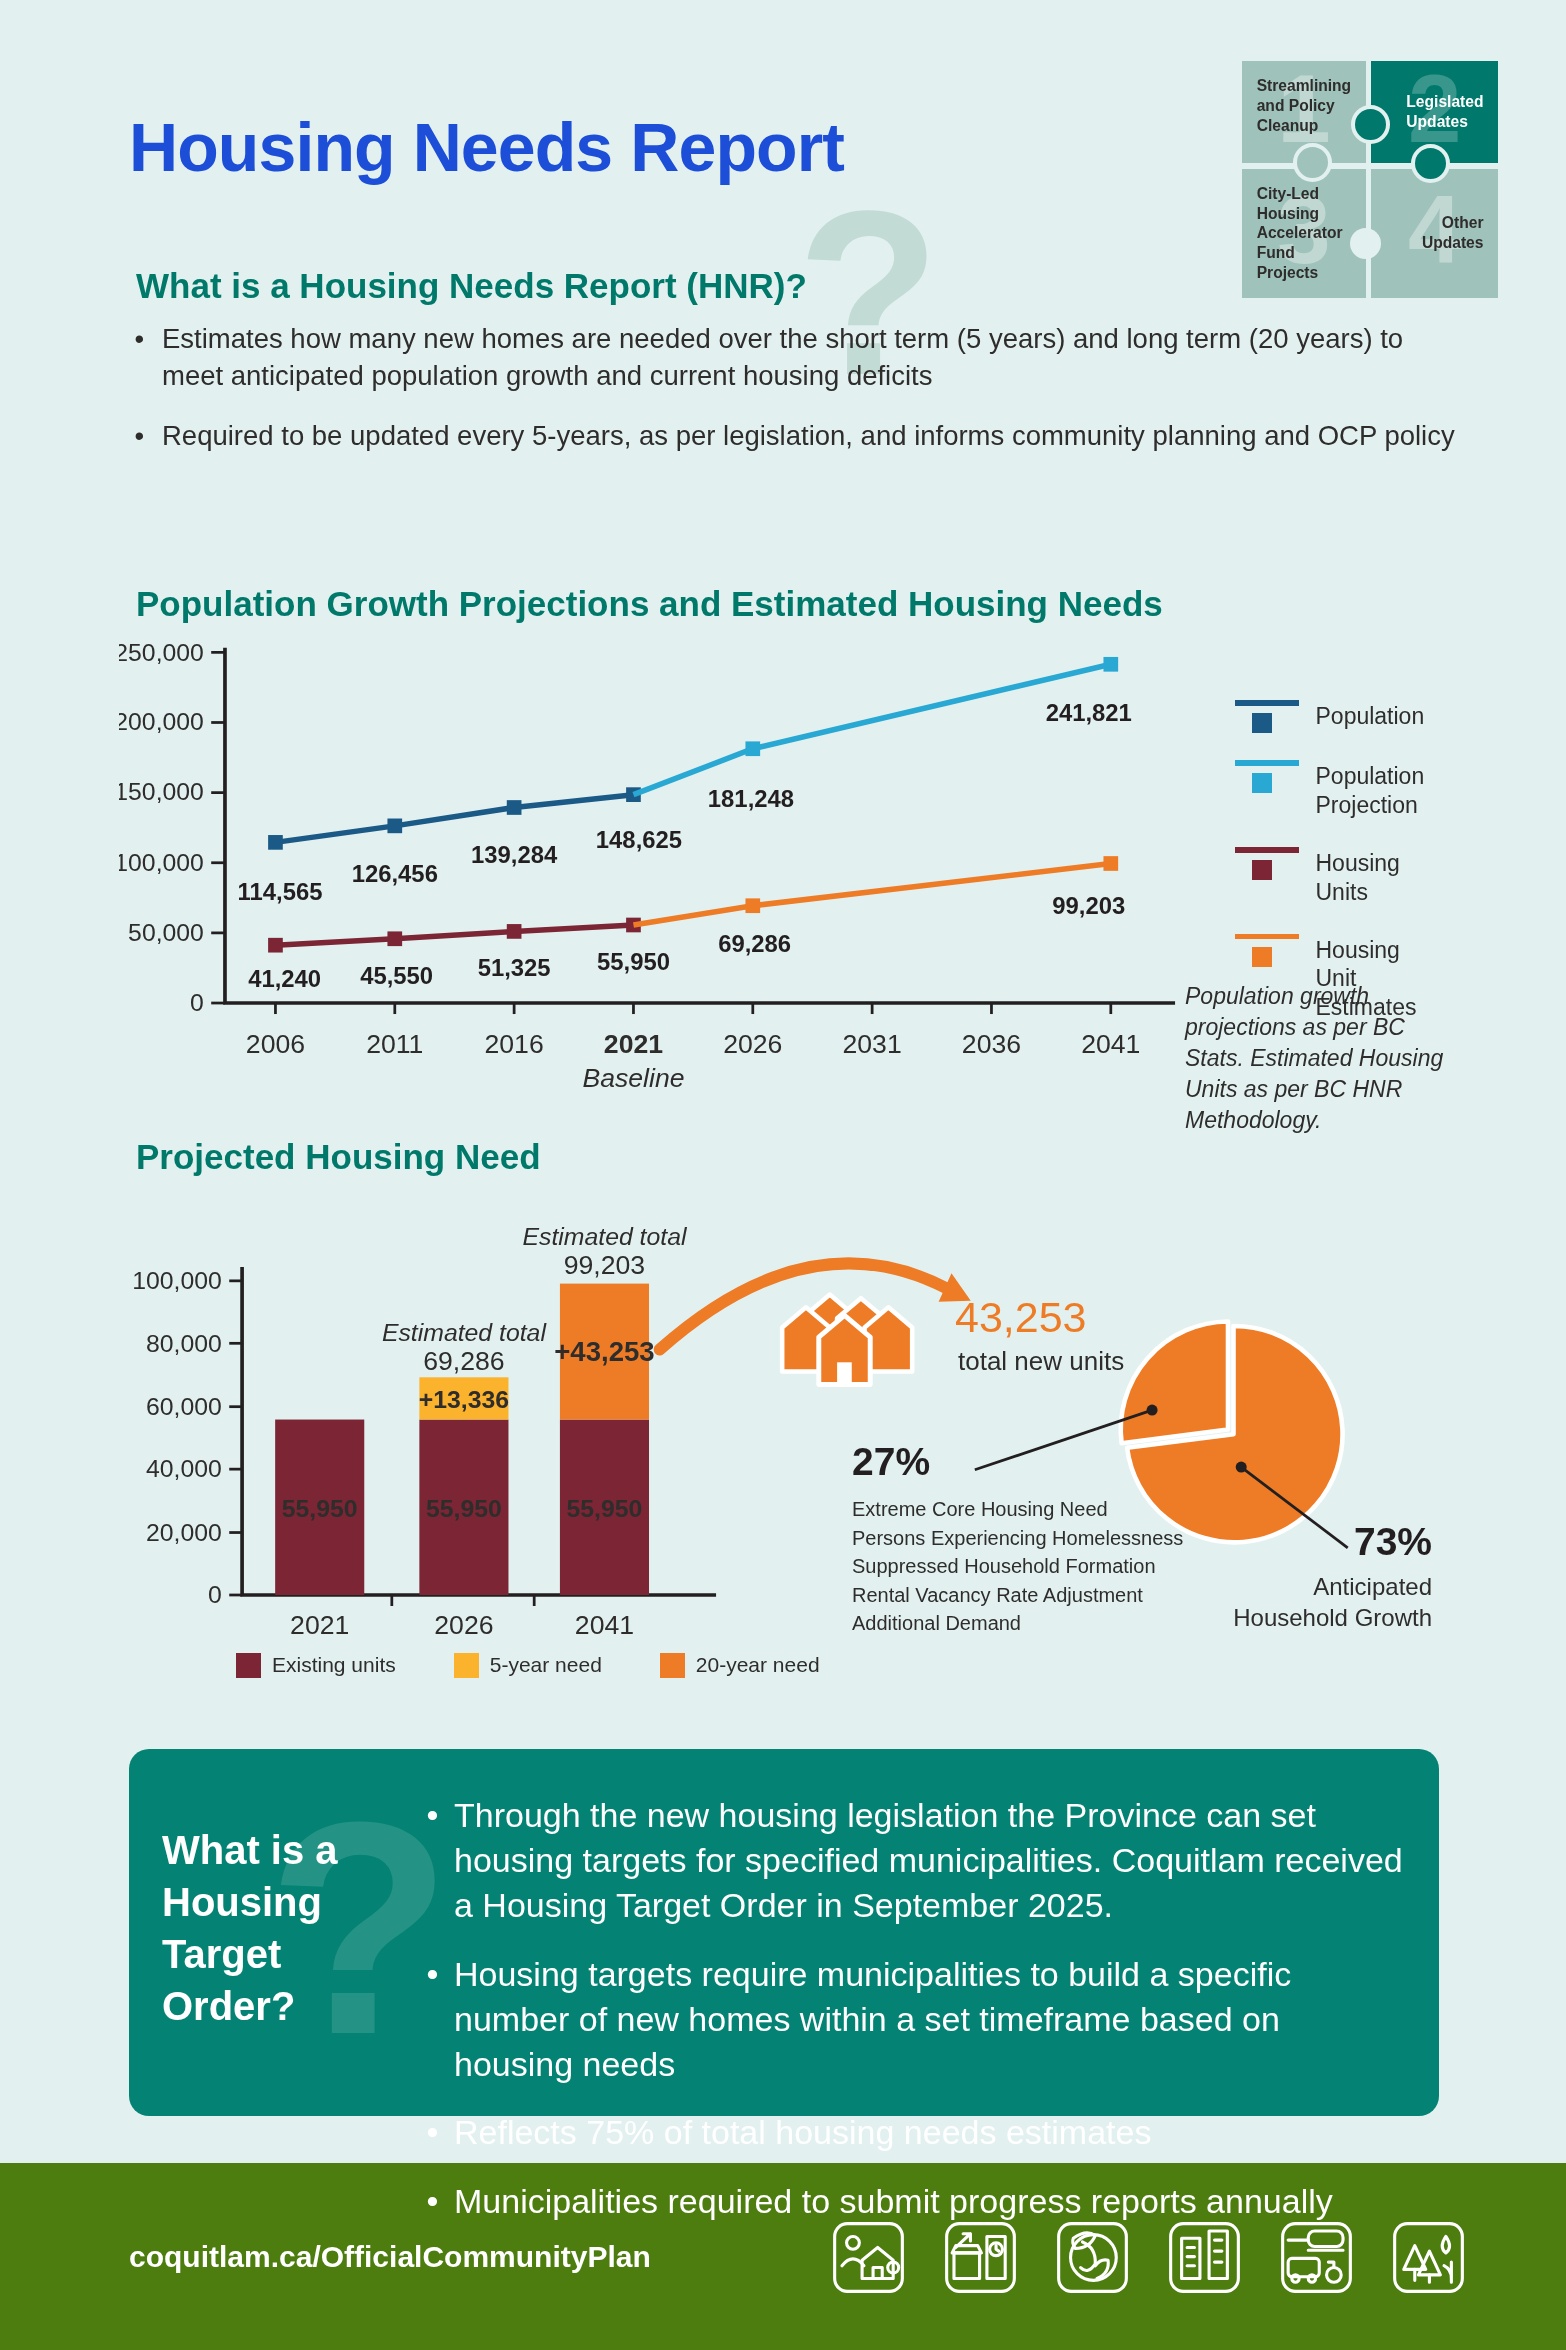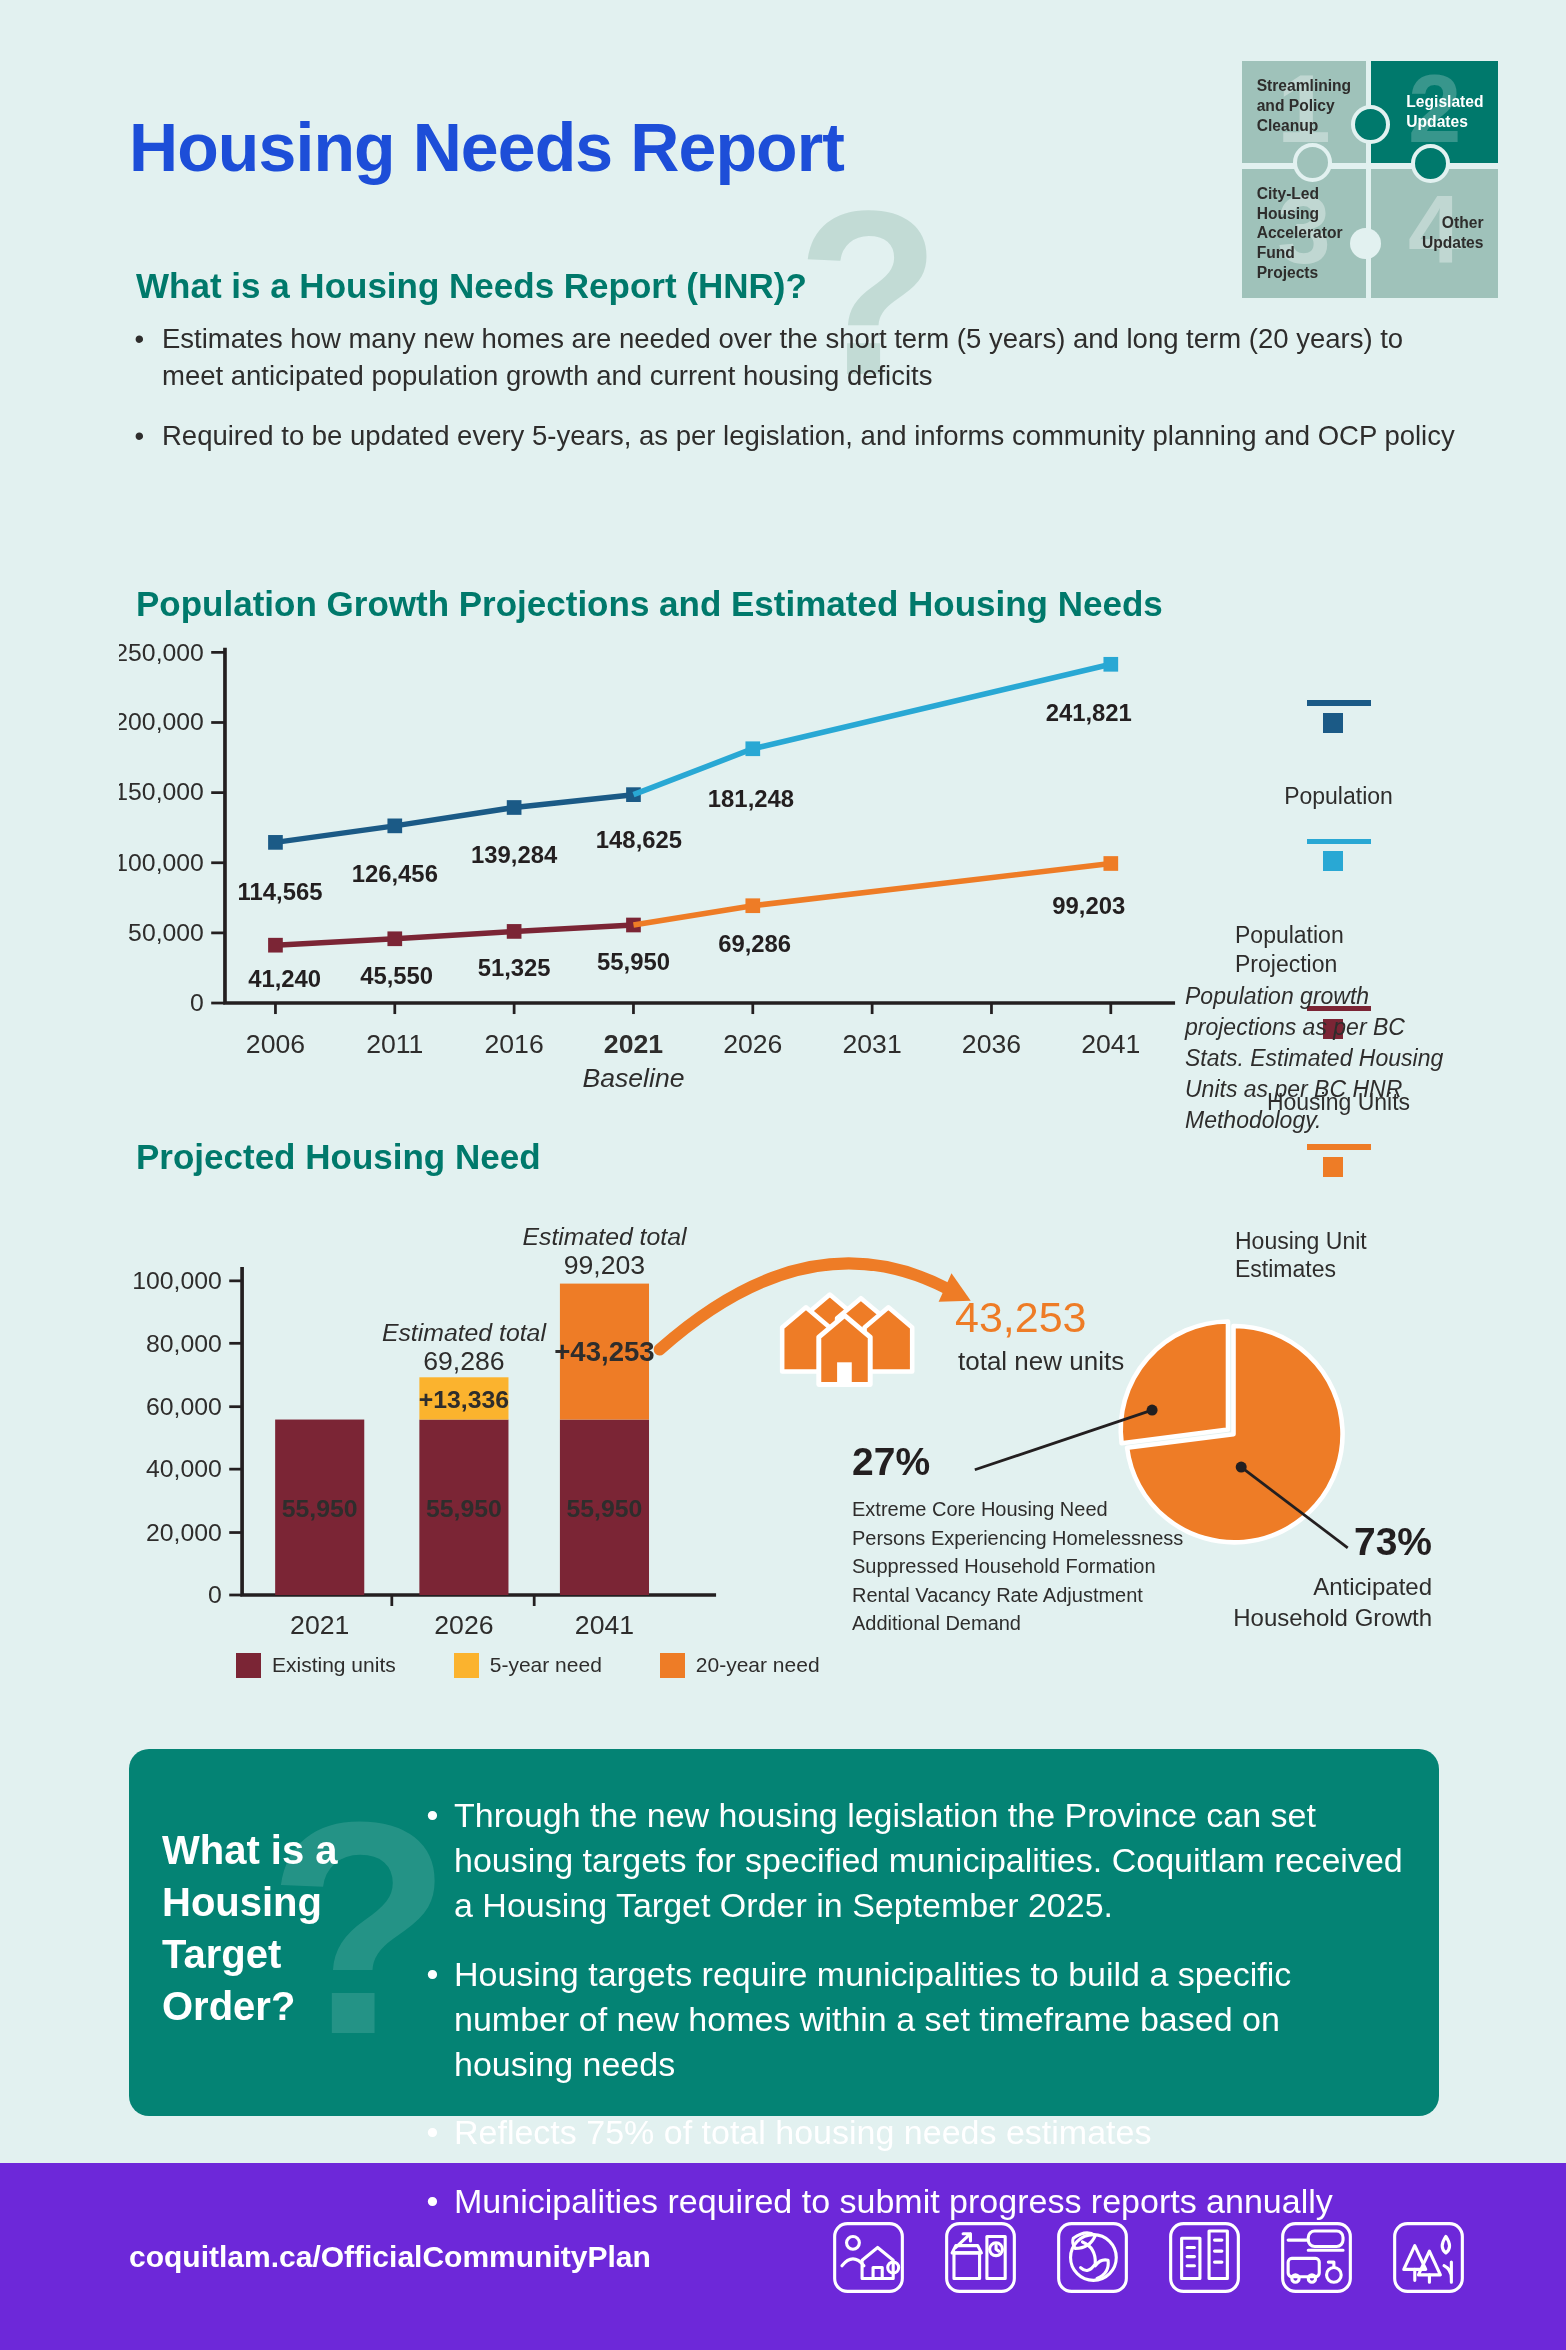--- a/index.html
+++ b/index.html
@@ -42,21 +42,21 @@
   .xlab{font-size:29px;}
   .dlab{font-size:26px;font-weight:bold;fill:#231F20;}
   .bold{font-weight:bold;}
   .ital{font-style:italic;}
 
   #line-chart{position:absolute;left:119px;top:634px;}
   #bar-chart{position:absolute;left:119px;top:1221px;}
 
   
   .legend1{position:absolute;left:1235px;top:700px;width:207px;z-index:1;}
-  .legend1 .item{display:flex;gap:16.5px;margin-bottom:27.5px;align-items:center;flex-direction:column;}
+  .legend1 .item{display:flex;gap:16.5px;margin-bottom:27.5px;align-items:flex-start;}
   .lmark{width:64px;flex:0 0 64px;}
   .lmark .bar{height:5.5px;}
   .lmark .sq{width:20px;height:20px;margin:7.3px 0 0 16.5px;}
   .legend1 .txt{font-size:23px;line-height:1.25;padding-top:1.8px;}
   .c-pop{background:#1B5A86;} .c-proj{background:#29A8D4;}
   .c-hou{background:#7B2535;} .c-est{background:#EE7C26;}
   .footnote{position:absolute;left:1185px;top:981px;width:266px;font-size:23px;line-height:1.35;
             font-style:italic;z-index:1;}
 
   #chart1-heading{left:129px;top:577px;}
@@ -88,21 +88,21 @@
   .box-ghost-q{position:absolute;left:138px;top:27.5px;font-size:303px;font-weight:bold;
                color:rgba(255,255,255,0.13);line-height:1;}
   .box-heading{position:absolute;left:33px;top:75px;width:234px;margin:0;font-size:40px;
                font-weight:bold;line-height:1.3;z-index:2;}
   .box-bullets{position:absolute;left:292px;top:44px;width:987px;margin:0;padding:0;
                list-style:none;font-size:34px;line-height:1.33;z-index:2;}
   .box-bullets li{position:relative;padding-left:33px;margin-bottom:23px;}
   .box-bullets li::before{content:"\2022";position:absolute;left:5.5px;}
 
   
-  .footer{position:absolute;left:0;top:2163px;width:1567px;height:188px;background:#6d28d9;
+  .footer{position:absolute;left:0;top:2163px;width:1567px;height:188px;background:#4d7c0f;
           display:flex;align-items:center;justify-content:space-between;box-sizing:border-box;
           padding:0 101px 0 129px;}
   .footer-url{color:#fff;font-size:30px;font-weight:bold;}
   .foot-icons{display:flex;gap:37px;}
   .ficon{width:75px;height:75px;}
   .ficon *{stroke:#fff;stroke-width:3.4;fill:none;stroke-linecap:round;stroke-linejoin:round;}
 </style>
 </head>
 <body>
 

